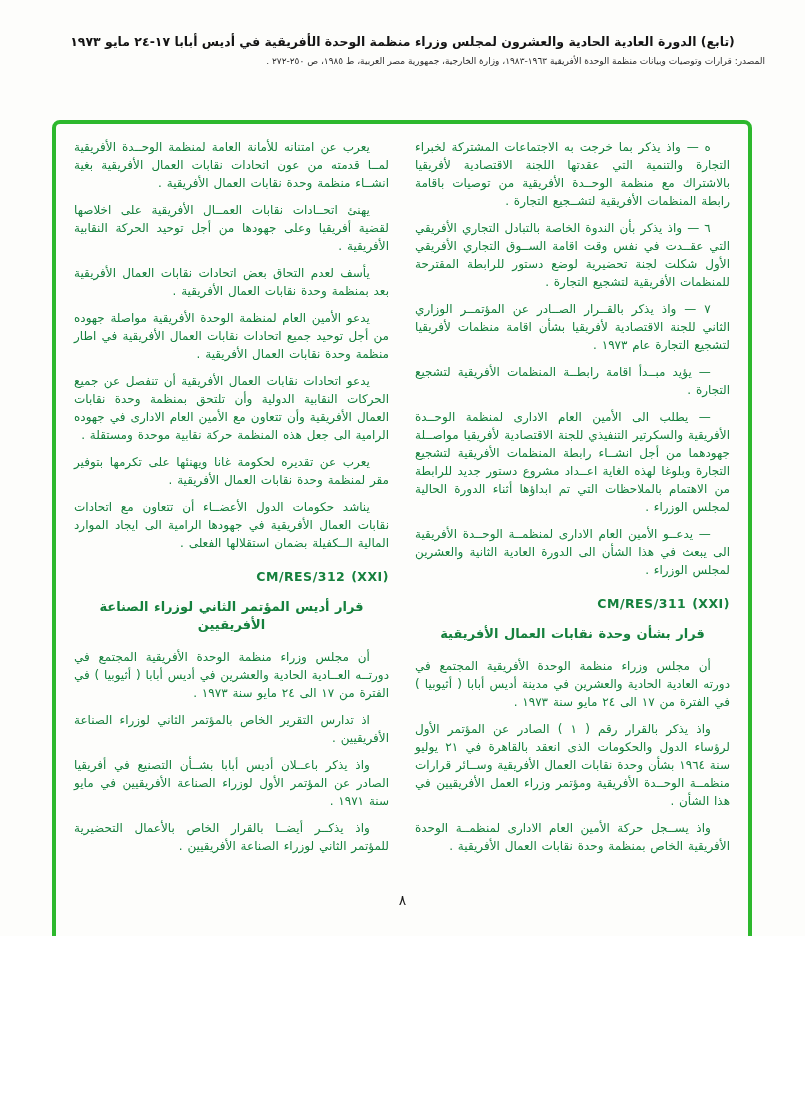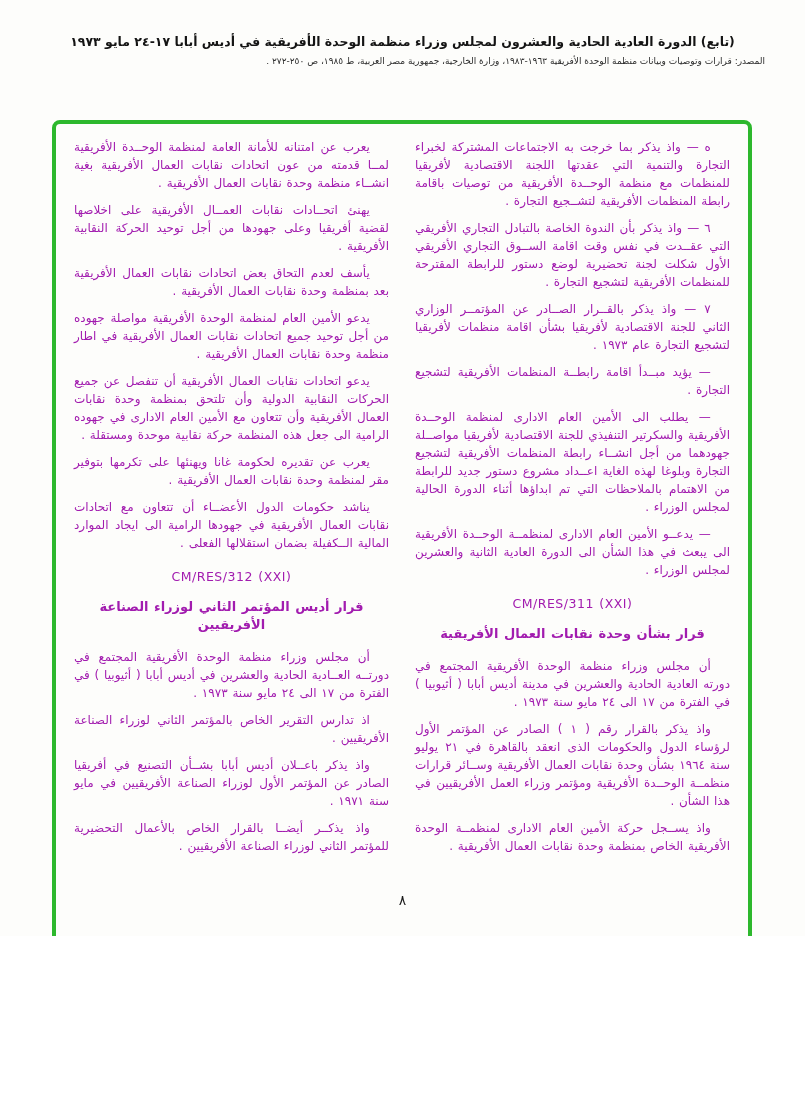--- a/index.html
+++ b/index.html
@@ -56,30 +56,30 @@
   .col {
     flex: 1 1 0;
     min-width: 0;
   }
   .block {
     direction: rtl;
     text-align: justify;
     font-size: 12px;
     line-height: 18px;
     margin-bottom: 9px;
-    color: #a21caf;
+    color: #15803d;
     word-spacing: 1px;
   }
   .block.paragraph {
     text-indent: 1.6em;
   }
   .block.code {
     direction: ltr;
-    text-align: center;
-    font-weight: normal;
+    text-align: right;
+    font-weight: bold;
     font-size: 12.5px;
     letter-spacing: 0.5px;
     margin-top: 16px;
     margin-bottom: 12px;
     text-indent: 0;
   }
   .block.heading {
     font-weight: bold;
     text-align: center;
     font-size: 13px;
@@ -104,21 +104,21 @@
 <div class="page">
 
   <div class="doc-header">
     <div class="doc-title">(تابع) الدورة العادية الحادية والعشرون لمجلس وزراء منظمة الوحدة الأفريقية في أديس أبابا ١٧-٢٤ مايو ١٩٧٣</div>
     <div class="doc-source">المصدر: قرارات وتوصيات وبيانات منظمة الوحدة الأفريقية ١٩٦٣-١٩٨٣، وزارة الخارجية، جمهورية مصر العربية، ط ١٩٨٥، ص ٢٥٠-٢٧٢ .</div>
   </div>
 
   <div class="content-box" style="border-color: rgb(45, 184, 45);">
     <div class="columns">
       <div class="col" id="right-column">
-          <div class="block paragraph">ه — واذ يذكر بما خرجت به الاجتماعات المشتركة لخبراء التجارة والتنمية التي عقدتها اللجنة الاقتصادية لأفريقيا للمنظمات مع منظمة الوحــدة الأفريقية من توصيات باقامة رابطة المنظمات الأفريقية لتشــجيع التجارة .</div>
+          <div class="block paragraph">ه — واذ يذكر بما خرجت به الاجتماعات المشتركة لخبراء التجارة والتنمية التي عقدتها اللجنة الاقتصادية لأفريقيا بالاشتراك مع منظمة الوحــدة الأفريقية من توصيات باقامة رابطة المنظمات الأفريقية لتشــجيع التجارة .</div>
           <div class="block paragraph">٦ — واذ يذكر بأن الندوة الخاصة بالتبادل التجاري الأفريقي التي عقــدت في نفس وقت اقامة الســوق التجاري الأفريقي الأول شكلت لجنة تحضيرية لوضع دستور للرابطة المقترحة للمنظمات الأفريقية لتشجيع التجارة .</div>
           <div class="block paragraph">٧ — واذ يذكر بالقــرار الصــادر عن المؤتمــر الوزاري الثاني للجنة الاقتصادية لأفريقيا بشأن اقامة منظمات لأفريقيا لتشجيع التجارة عام ١٩٧٣ .</div>
           <div class="block paragraph">— يؤيد مبــدأ اقامة رابطــة المنظمات الأفريقية لتشجيع التجارة .</div>
           <div class="block paragraph">— يطلب الى الأمين العام الادارى لمنظمة الوحــدة الأفريقية والسكرتير التنفيذي للجنة الاقتصادية لأفريقيا مواصــلة جهودهما من أجل انشــاء رابطة المنظمات الأفريقية لتشجيع التجارة وبلوغا لهذه الغاية اعــداد مشروع دستور جديد للرابطة من الاهتمام بالملاحظات التي تم ابداؤها أثناء الدورة الحالية لمجلس الوزراء .</div>
           <div class="block paragraph">— يدعــو الأمين العام الادارى لمنظمــة الوحــدة الأفريقية الى يبعث في هذا الشأن الى الدورة العادية الثانية والعشرين لمجلس الوزراء .</div>
           <div class="block code">CM/RES/311  (XXI)</div>
           <div class="block heading">قرار بشأن وحدة نقابات العمال الأفريقية</div>
           <div class="block paragraph">أن مجلس وزراء منظمة الوحدة الأفريقية المجتمع في دورته العادية الحادية والعشرين في مدينة أديس أبابا ( أثيوبيا ) في الفترة من ١٧ الى ٢٤ مايو سنة ١٩٧٣ .</div>
           <div class="block paragraph">واذ يذكر بالقرار رقم ( ١ ) الصادر عن المؤتمر الأول لرؤساء الدول والحكومات الذى انعقد بالقاهرة في ٢١ يوليو سنة ١٩٦٤ بشأن وحدة نقابات العمال الأفريقية وســائر قرارات منظمــة الوحــدة الأفريقية ومؤتمر وزراء العمل الأفريقيين في هذا الشأن .</div>
           <div class="block paragraph">واذ يســجل حركة الأمين العام الادارى لمنظمــة الوحدة الأفريقية الخاص بمنظمة وحدة نقابات العمال الأفريقية .</div>

